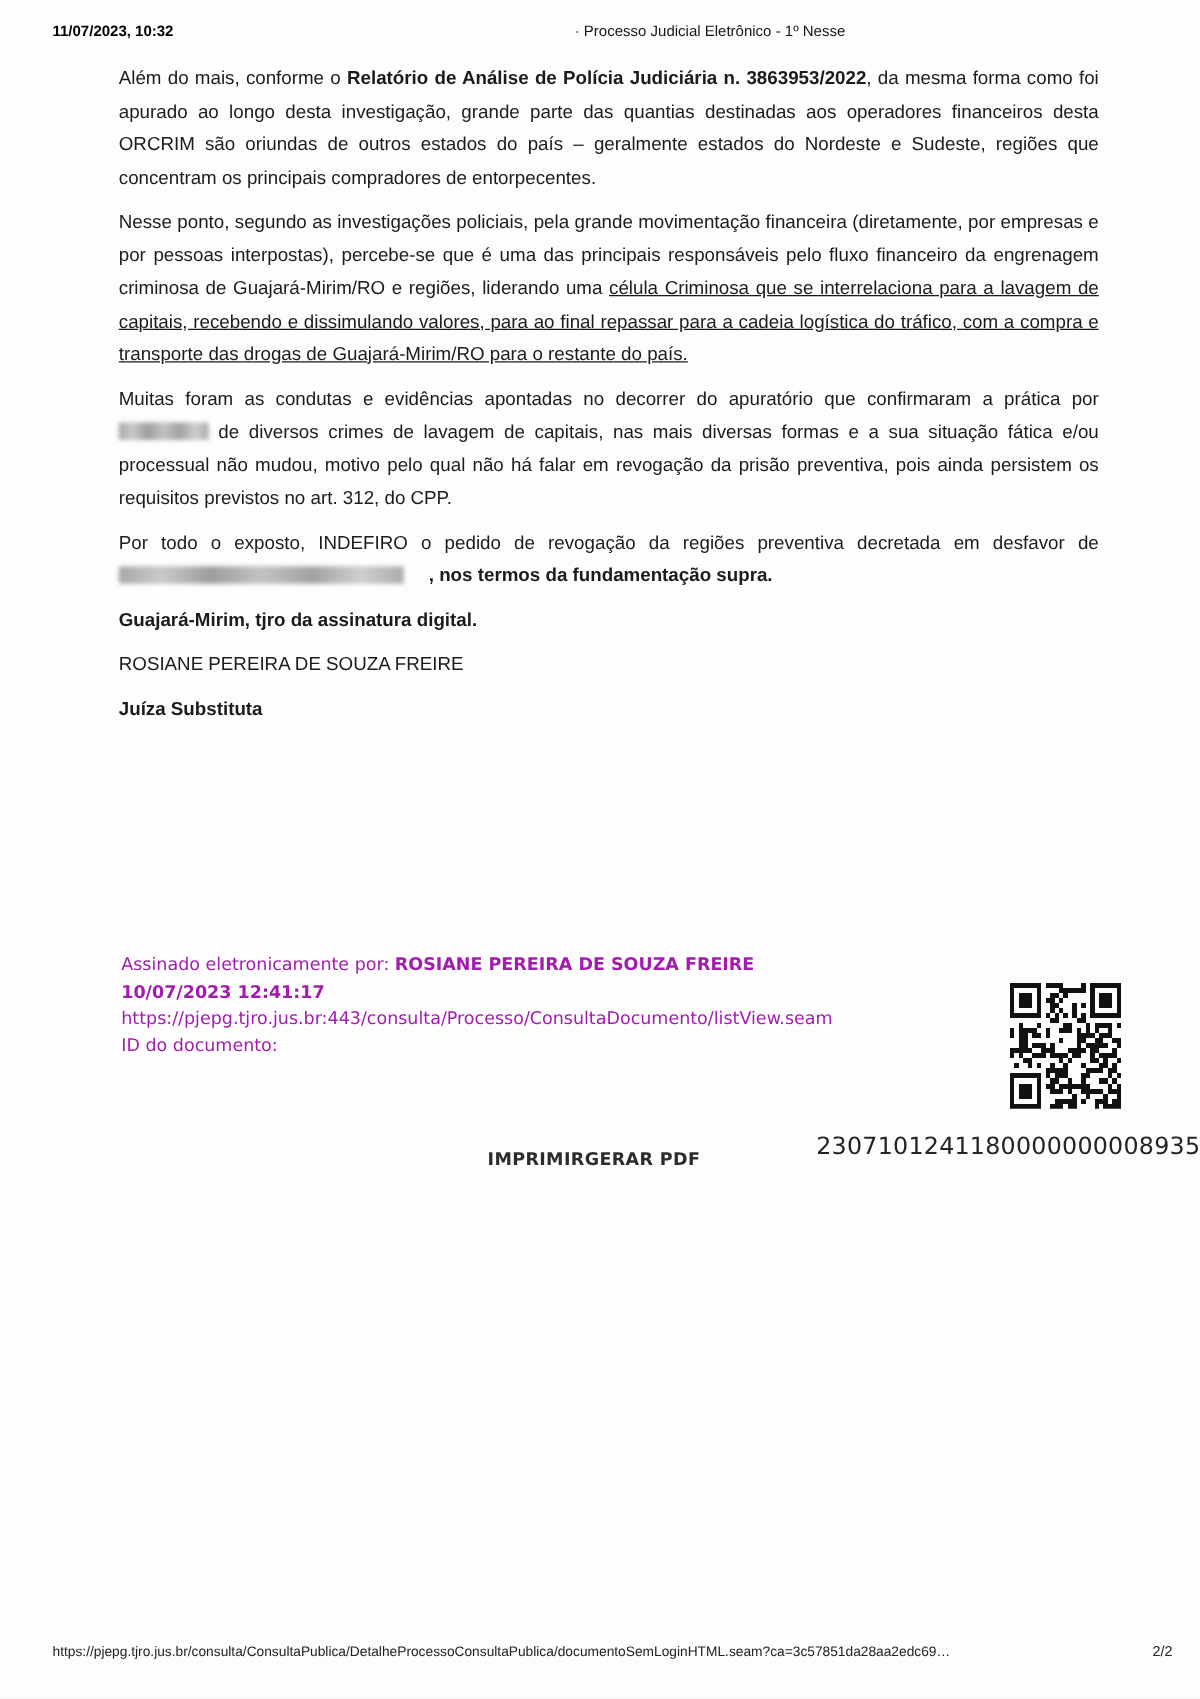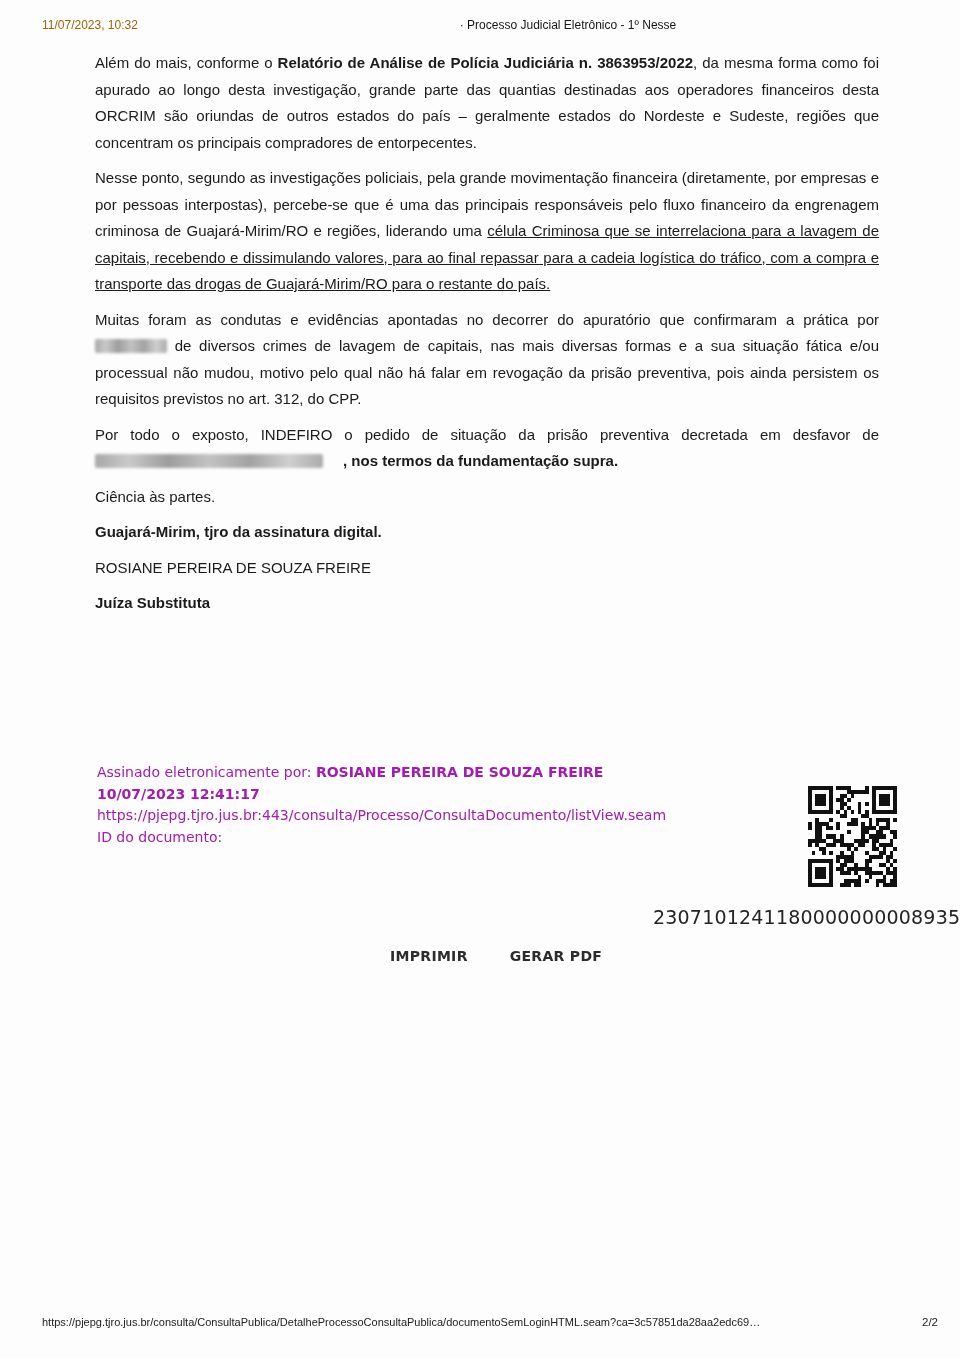--- a/index.html
+++ b/index.html
@@ -2,21 +2,21 @@
 <html lang="pt"><head>
 <meta charset="utf-8">
 <style>
   html,body{margin:0;padding:0;background:#e9e9e9;}
   .page{
     position:relative;width:960px;height:1359px;margin:0 auto;
     background:#fdfdfd;overflow:hidden;
     font-family:"Liberation Sans",sans-serif;color:#1c1c1c;
   }
   
-  .hdr-date{position:absolute;left:42px;top:18px;font-size:12px;font-weight:400;color:#a16207;}
+  .hdr-date{position:absolute;left:42px;top:18px;font-size:12px;font-weight:700;color:#000000;}
   .hdr-title{position:absolute;left:568px;top:18px;transform:translateX(-50%);white-space:nowrap;
     font-size:12px;font-weight:500;color:#161616;}
   
   .content{position:absolute;left:95px;top:50px;width:784px;}
   .content p{
     margin:0 0 9px 0;text-align:justify;
     font-size:15px;line-height:26.5px;color:#1b1b1b;
   }
   .redacted{
     display:inline-block;height:14px;border-radius:2px;vertical-align:-2px;
@@ -27,21 +27,21 @@
   .sig{position:absolute;left:97px;top:762px;width:600px;
     font-family:"DejaVu Sans","Liberation Sans",sans-serif;
     font-size:14px;line-height:21.5px;color:#a21caf;}
   .sig .b{font-weight:700;}
   
   .qr{position:absolute;left:808px;top:786px;width:89px;height:101px;}
   
   .docnum{position:absolute;left:653px;top:906px;width:310px;overflow:hidden;white-space:nowrap;
     font-family:"DejaVu Sans","Liberation Sans",sans-serif;font-size:19px;color:#242424;letter-spacing:0.2px;}
   
-  .actions{position:absolute;left:390px;top:948px;display:flex;gap:42px;}
+  .actions{position:absolute;left:390px;top:920px;display:flex;}
   .actions button{
     background:none;border:none;padding:0;cursor:pointer;
     font-family:"DejaVu Sans","Liberation Sans",sans-serif;
     font-size:14px;font-weight:700;color:#2c2c2c;letter-spacing:0.3px;
   }
   
   .ftr-url{position:absolute;left:42px;top:1316px;font-size:11px;color:#222;white-space:nowrap;}
   .ftr-page{position:absolute;right:22px;top:1316px;font-size:11.5px;color:#222;}
 </style>
 </head>
@@ -49,22 +49,21 @@
 
 <div class="page">
 
   <div class="hdr-date">11/07/2023, 10:32</div>
   <div class="hdr-title">· Processo Judicial Eletrônico - 1º Nesse</div>
 
   <div class="content">
     <p><span>Além do mais, conforme o </span><span style="font-weight: 700;">Relatório de Análise de Polícia Judiciária n. 3863953/2022</span><span>, da mesma forma como foi apurado ao longo desta investigação, grande parte das quantias destinadas aos operadores financeiros desta ORCRIM são oriundas de outros estados do país – geralmente estados do Nordeste e Sudeste, regiões que concentram os principais compradores de entorpecentes.</span></p>
     <p><span>Nesse ponto, segundo as investigações policiais, pela grande movimentação financeira (diretamente, por empresas e por pessoas interpostas), percebe-se que é uma das principais responsáveis pelo fluxo financeiro da engrenagem criminosa de Guajará-Mirim/RO e regiões, liderando uma </span><span style="text-decoration: underline;">célula Criminosa que se interrelaciona para a lavagem de capitais, recebendo e dissimulando valores, para ao final repassar para a cadeia logística do tráfico, com a compra e transporte das drogas de Guajará-Mirim/RO para o restante do país.</span></p>
     <p><span>Muitas foram as condutas e evidências apontadas no decorrer do apuratório que confirmaram a prática por </span><span class="redacted" style="width: 72px;"></span><span> de diversos crimes de lavagem de capitais, nas mais diversas formas e a sua situação fática e/ou processual não mudou, motivo pelo qual não há falar em revogação da prisão preventiva, pois ainda persistem os requisitos previstos no art. 312, do CPP.</span></p>
-    <p><span>Por todo o exposto, INDEFIRO o pedido de situação da prisão preventiva decretada em desfavor de </span><span class="redacted" style="width: 228px;"></span><span style="font-weight: 700; margin-left: 20px;">, nos termos da fundamentação supra.</span></p>
-    <p><span>Ciência às partes.</span></p>
+    <p><span>Por todo o exposto, INDEFIRO o pedido de revogação da regiões preventiva decretada em desfavor de </span><span class="redacted" style="width: 228px;"></span><span style="font-weight: 700; margin-left: 20px;">, nos termos da fundamentação supra.</span></p>
     <p><span style="font-weight: 700;">Guajará-Mirim, tjro da assinatura digital.</span></p>
     <p><span>ROSIANE PEREIRA DE SOUZA FREIRE</span></p>
     <p><span style="font-weight: 700;">Juíza Substituta</span></p>
   </div>
 
   <div class="sig">
     <div><span>Assinado eletronicamente por: </span><span class="b">ROSIANE PEREIRA DE SOUZA FREIRE</span></div>
     <div class="b">10/07/2023 12:41:17</div>
     <div>https://pjepg.tjro.jus.br:443/consulta/Processo/ConsultaDocumento/listView.seam</div>
     <div>ID do documento:</div>

